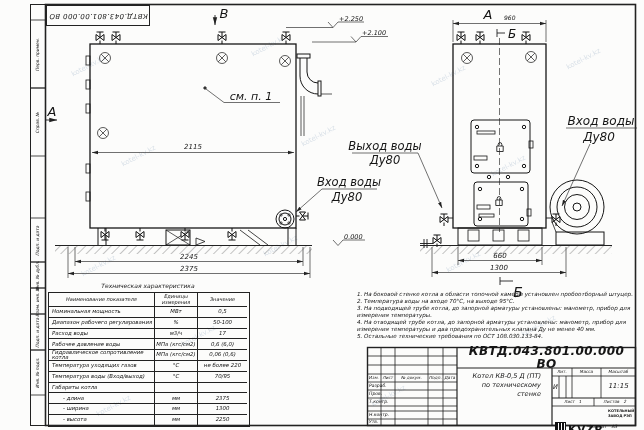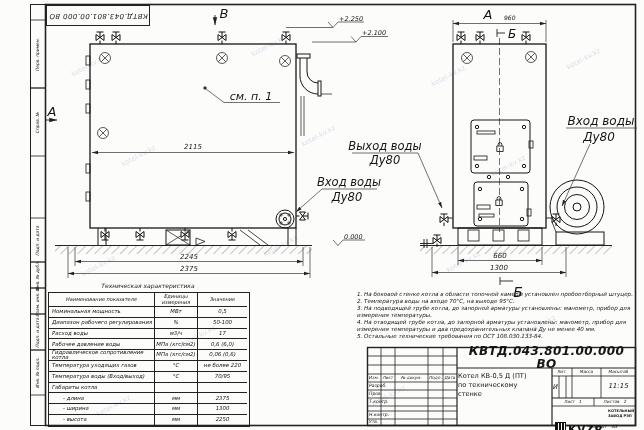--- a/index.html
+++ b/index.html
@@ -413,21 +413,21 @@
   <div class="t" style="left:428px;top:374px;width:15px;height:8px;font-size:4.2px">Подп.</div>
   <div class="t" style="left:443px;top:374px;width:14px;height:8px;font-size:4.2px">Дата</div>
   <div class="t tl" style="left:369px;top:382px;width:28px;height:8px;font-size:4.5px">Разраб.</div>
   <div class="t tl" style="left:369px;top:390px;width:28px;height:8px;font-size:4.5px">Пров.</div>
   <div class="t tl" style="left:369px;top:398px;width:28px;height:8px;font-size:4.5px">Т.контр.</div>
   <div class="t tl" style="left:369px;top:411px;width:28px;height:8px;font-size:4.5px">Н.контр.</div>
   <div class="t tl" style="left:369px;top:419px;width:28px;height:7px;font-size:4.5px">Утв.</div>
 
   <div class="t" style="left:458px;top:348px;width:177px;height:19px;font-size:12px;letter-spacing:.4px;font-weight:bold">КВТД.043.801.00.000  ВО</div>
 
-  <div class="abs" style="left:458px;top:372px;width:83px;height:52px;font-size:6.6px;text-align:left;line-height:9px">
+  <div class="abs" style="left:458px;top:372px;width:83px;height:52px;font-style:italic;font-size:6.6px;text-align:right;line-height:9px">
     <div>Котел  КВ-0,5  Д  (ПТ)</div>
     <div>по техническому стенке</div>
   </div>
 
   <div class="t" style="left:552px;top:368px;width:20px;height:8px;font-size:4.2px">Лит.</div>
   <div class="t" style="left:572px;top:368px;width:29px;height:8px;font-size:4.2px">Масса</div>
   <div class="t" style="left:601px;top:368px;width:35px;height:8px;font-size:4.2px">Масштаб</div>
   <div class="t" style="left:552px;top:376px;width:7px;height:22px;font-size:6.5px">И</div>
   <div class="t" style="left:601px;top:376px;width:35px;height:22px;font-size:7px">11:15</div>
 

